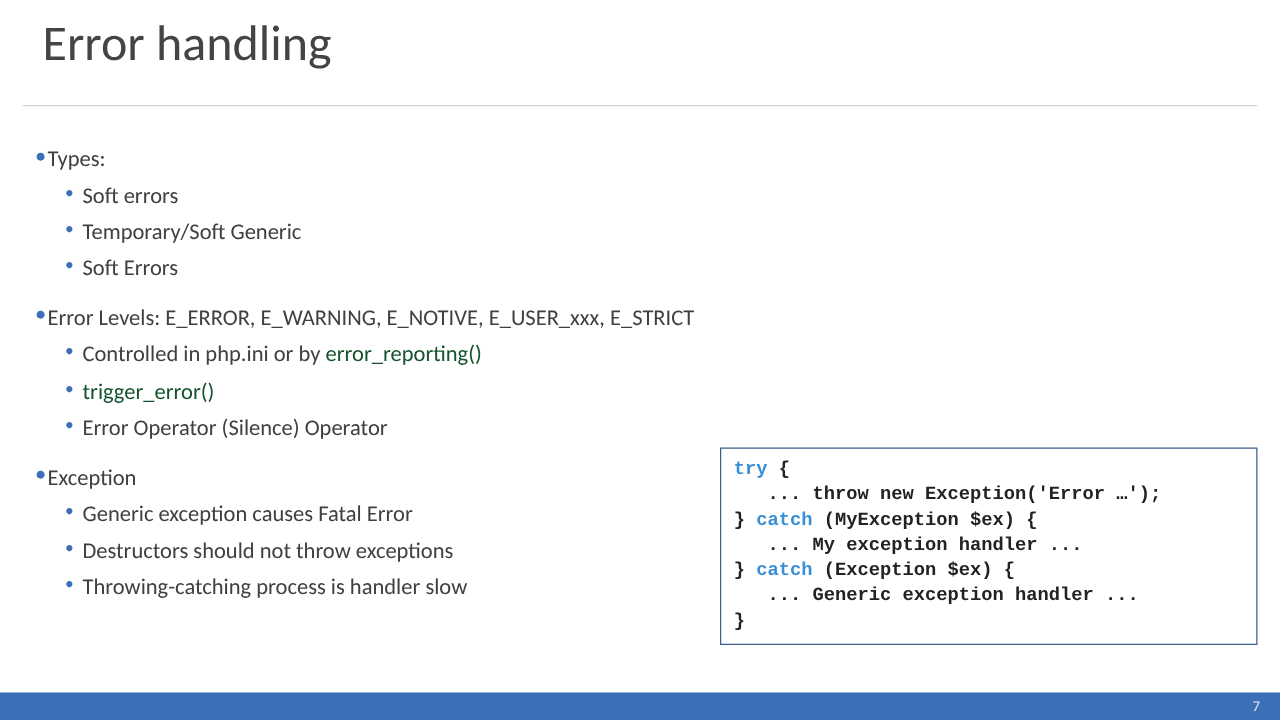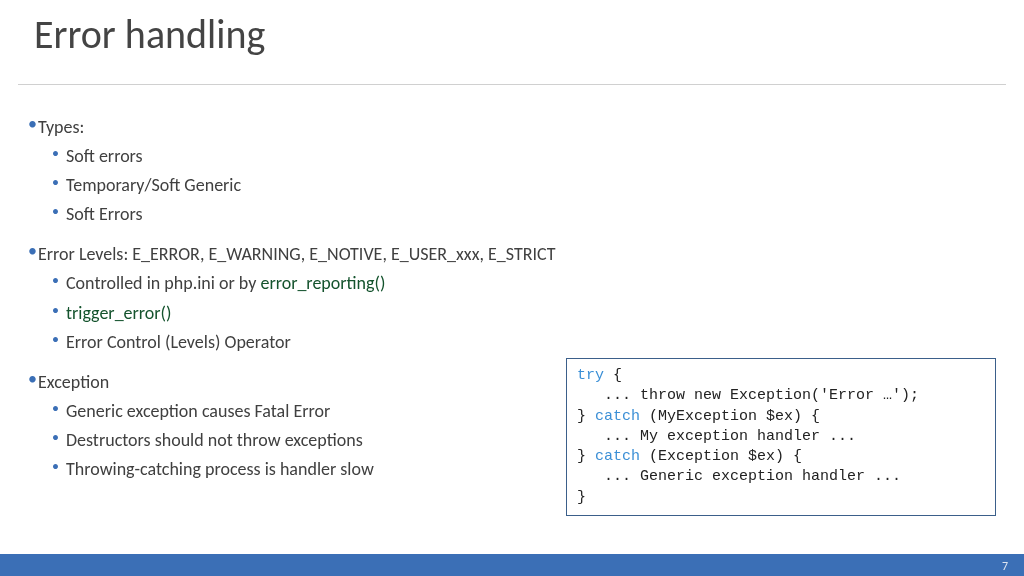--- a/index.html
+++ b/index.html
@@ -9,23 +9,23 @@
   .hr { position: absolute; left: 18px; right: 18px; top: 84px; height: 1px; background: #d0d0d0; }
   .content { position: absolute; left: 28px; top: 108px; right: 28px; font-size: 18px; color: #404040; line-height: 1.45; }
   .l1 { display: flex; align-items: flex-start; margin-top: 6px; }
   .l1 .b { color: #3b6fb6; font-size: 18px; line-height: 1.2; width: 10px; flex: 0 0 10px; }
   .l1 .t { flex: 1; }
   .l2 { display: flex; align-items: flex-start; margin-left: 24px; margin-top: 3px; margin-bottom: 2px; }
   .l2 .b { color: #3b6fb6; width: 14px; flex: 0 0 14px; font-size: 14px; line-height: 1.6; }
   .l2 .t { flex: 1; }
   .link { color: #14532d; }
   .code-box {
-    position: absolute; right: 28px; top: 358px; width: 430px;
+    position: absolute; right: 18px; top: 358px; width: 430px;
     border: 1.5px solid #3b5f8a; padding: 7px 10px;
-    font-family: "Courier New", monospace; font-weight: normal;
+    font-family: "Courier New", monospace; font-weight: bold;
     font-size: 15px; line-height: 1.35; color: #222; white-space: pre;
   }
   .kw { color: #3b8fd6; }
   .footer { position: absolute; left: 0; right: 0; bottom: 0; height: 22px; background: #3b6fb6; }
   .pagenum { position: absolute; right: 16px; bottom: 3px; color: #dde4f0; font-size: 12px; }
 </style>
 </head>
 <body>
 
 <div class="slide">
@@ -58,21 +58,21 @@
     <div class="l2">
       <span class="b">•</span>
       <span class="t"><span>Controlled in php.ini or by </span><span class="link">error_reporting()</span></span>
     </div>
     <div class="l2">
       <span class="b">•</span>
       <span class="t link">trigger_error()</span>
     </div>
     <div class="l2">
       <span class="b">•</span>
-      <span class="t">Error Control (Levels) Operator</span>
+      <span class="t">Error Operator (Silence) Operator</span>
     </div>
 
     <div class="l1" style="margin-top:14px;">
       <span class="b">•</span>
       <span class="t">Exception</span>
     </div>
     <div class="l2">
       <span class="b">•</span>
       <span class="t">Generic exception causes Fatal Error</span>
     </div>

